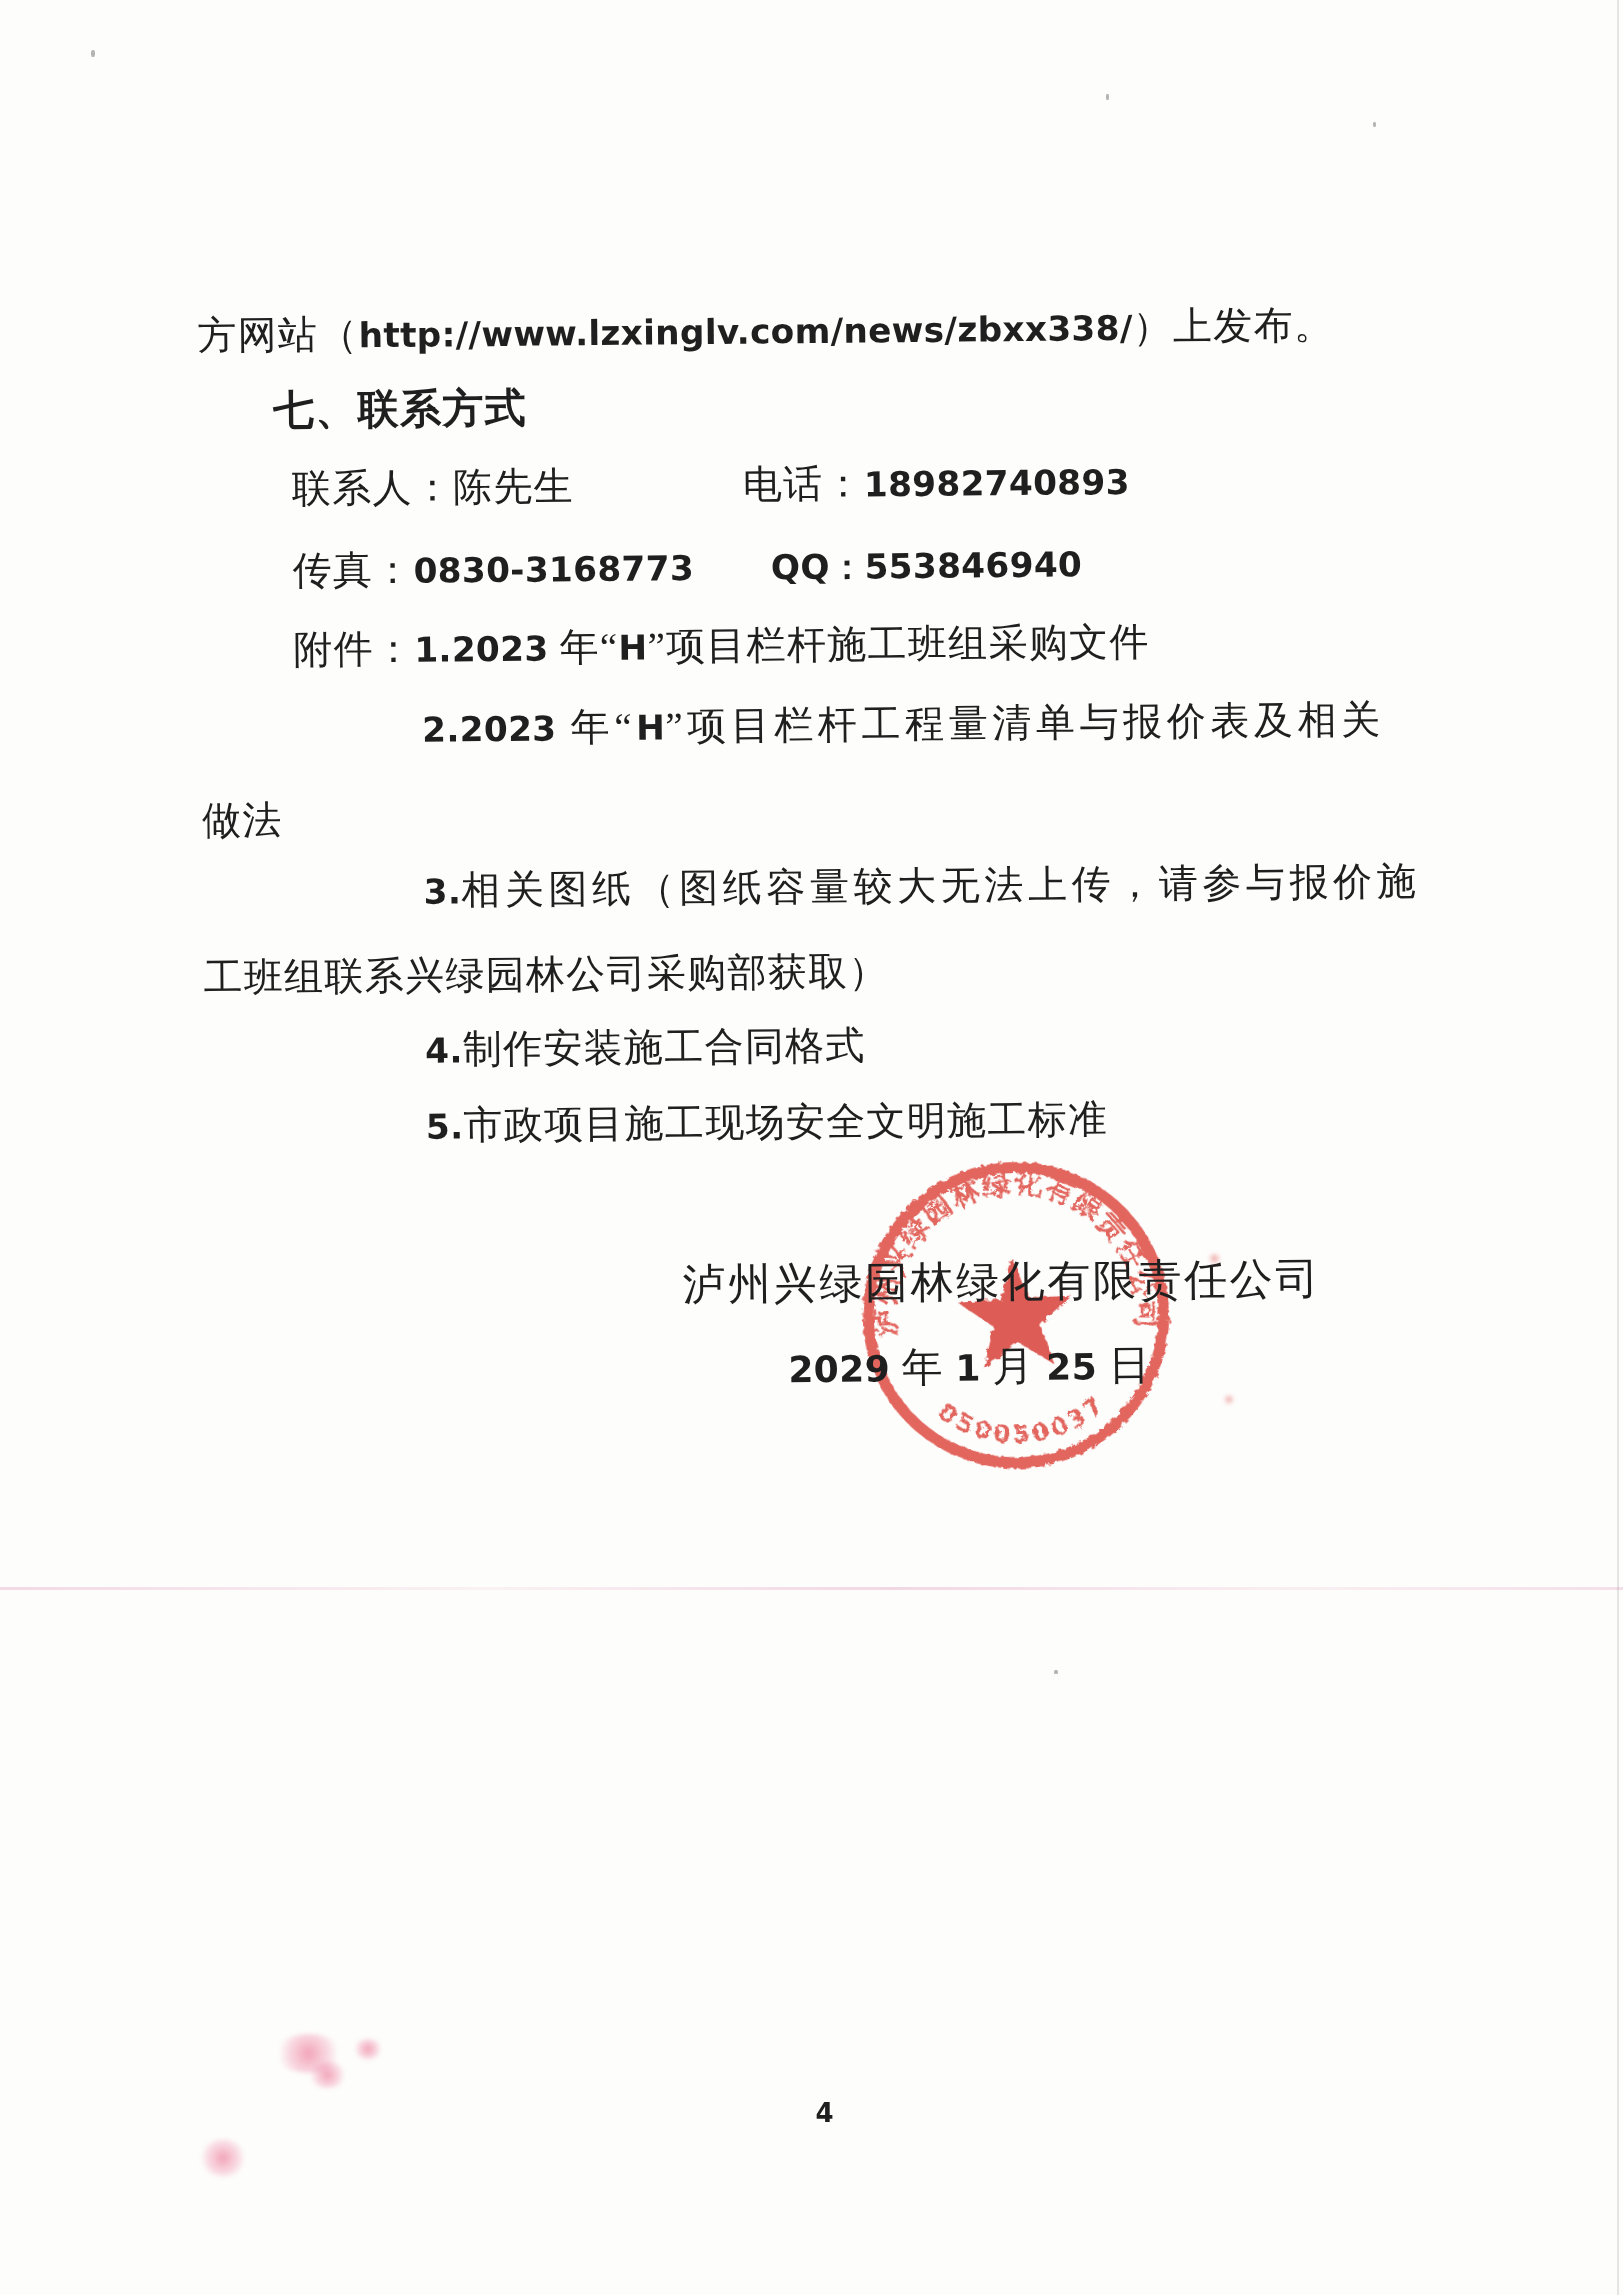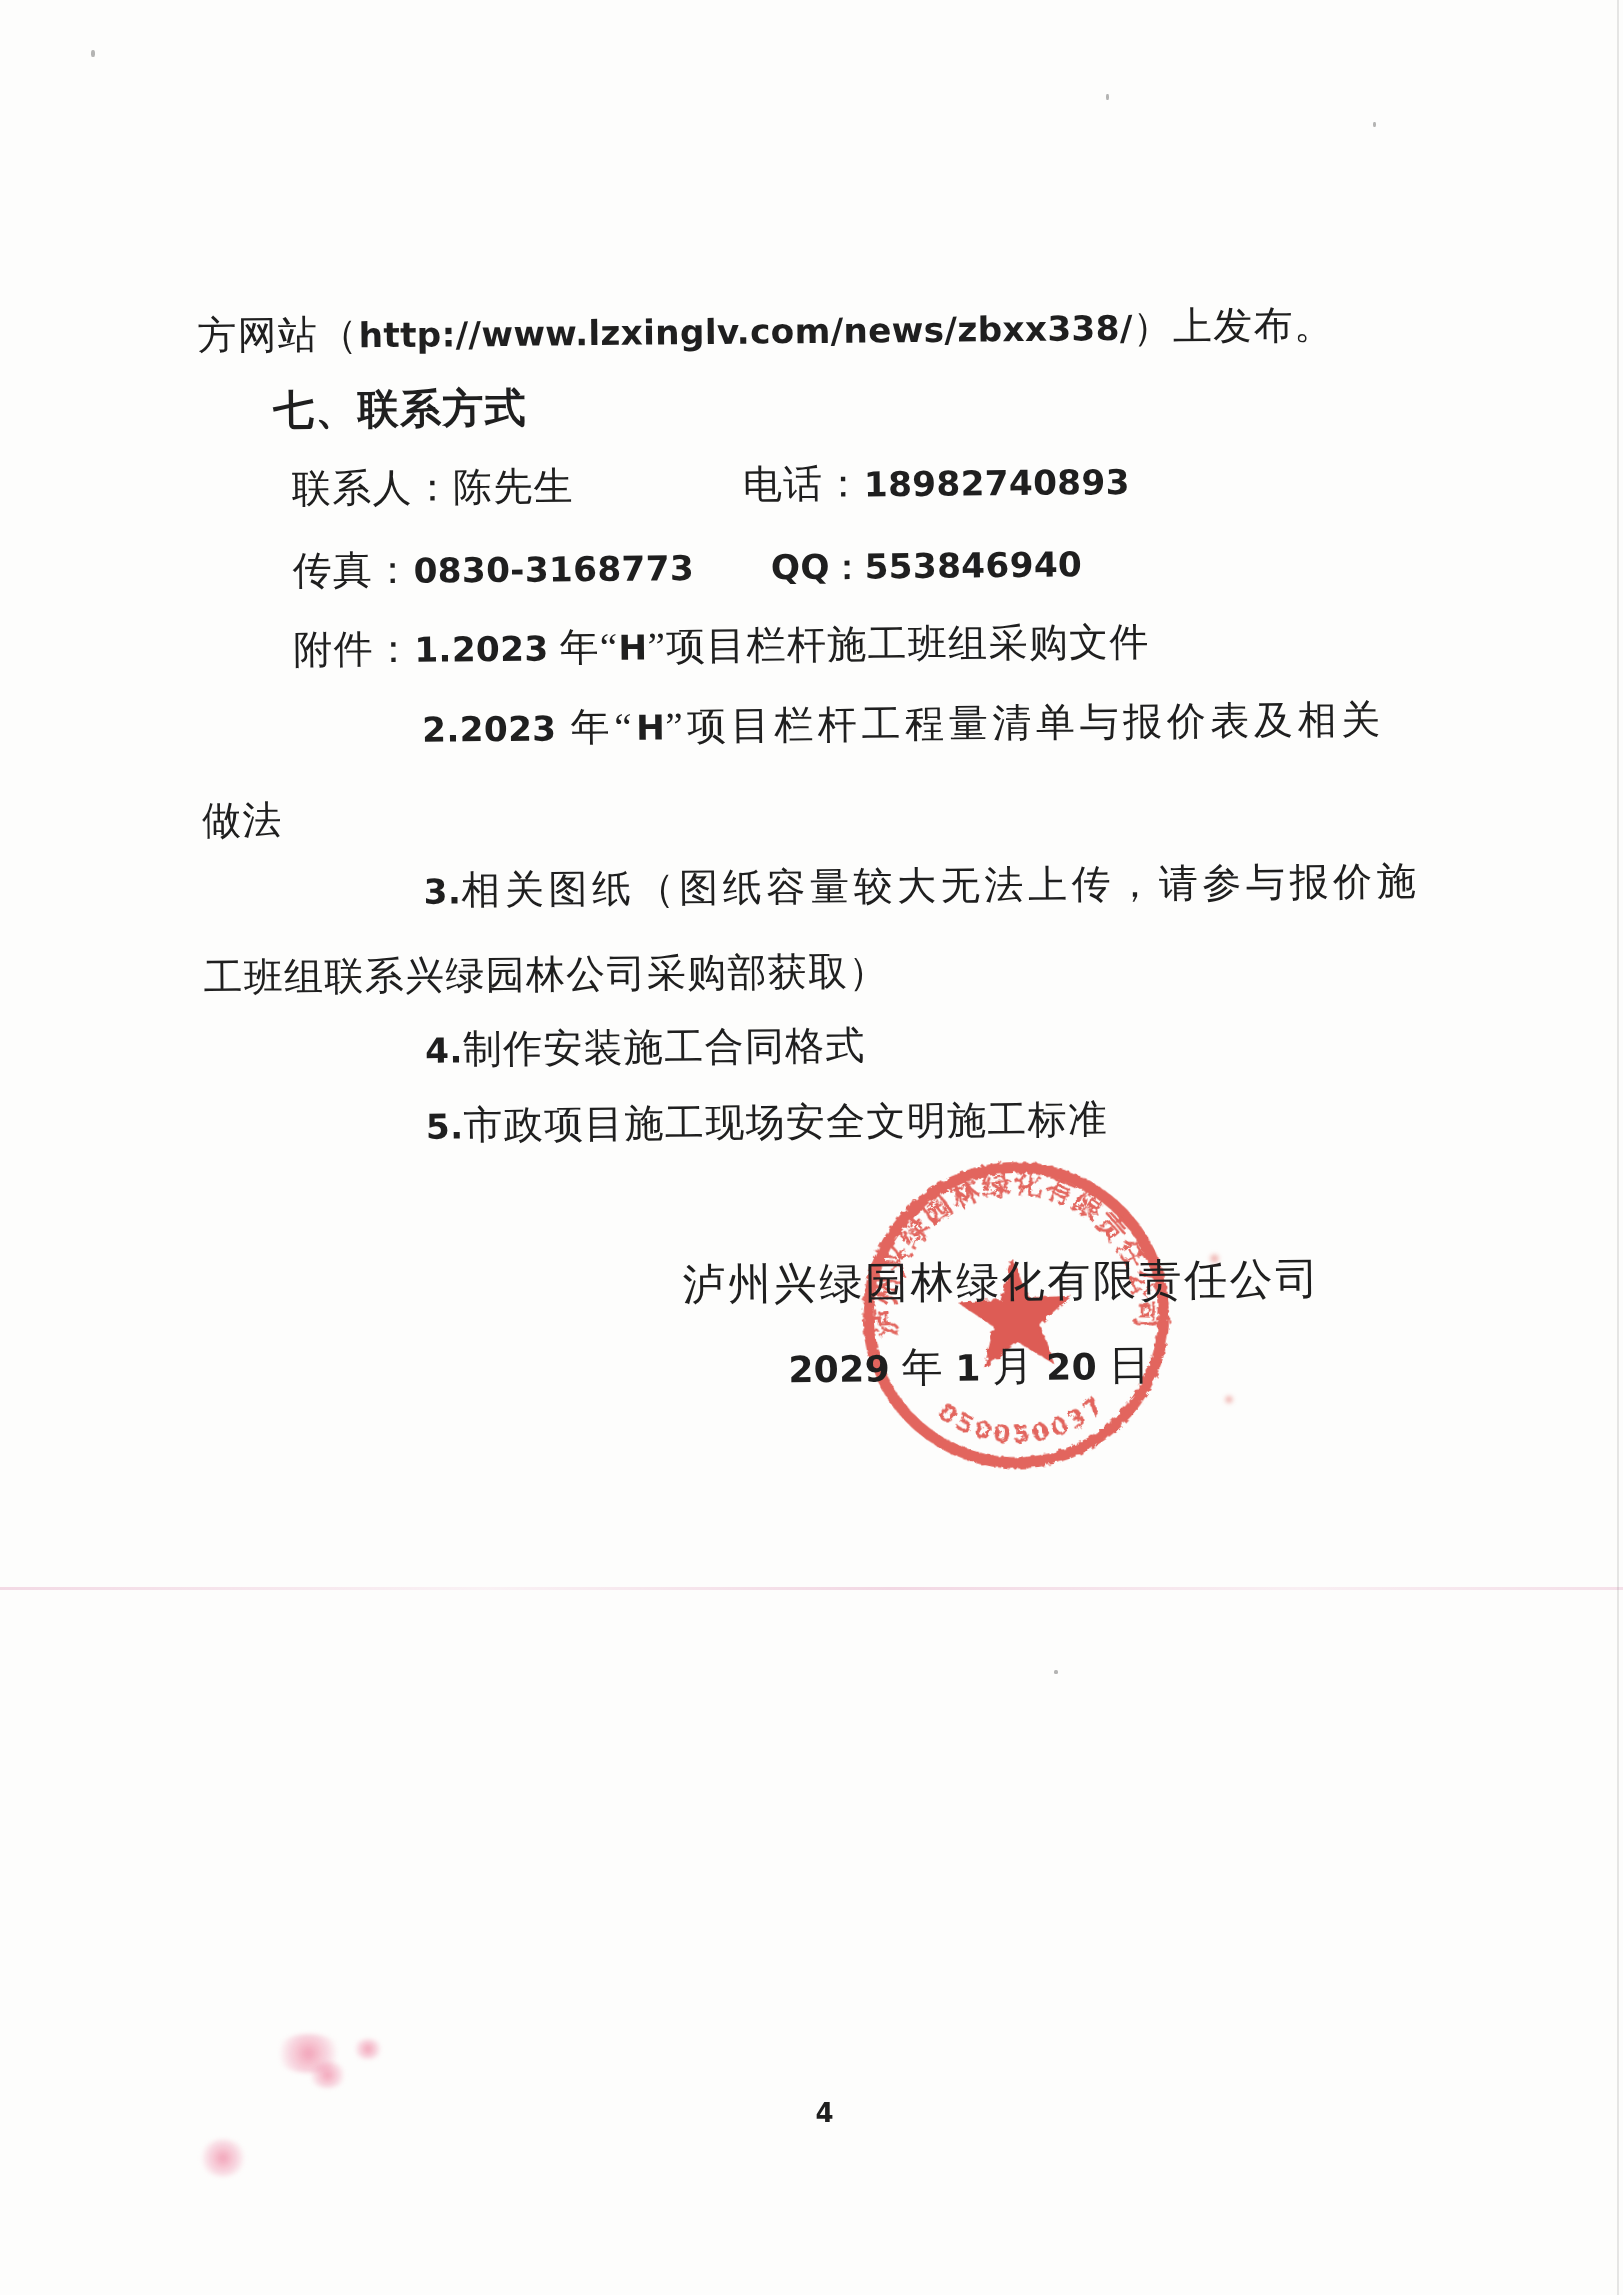--- a/index.html
+++ b/index.html
@@ -137,19 +137,19 @@
       <span class="latin">4.</span><span>制作安装施工合同格式</span>
     </div>
 
     <div class="line" style="left:424px;top:1098px;">
       <span class="latin">5.</span><span>市政项目施工现场安全文明施工标准</span>
     </div>
 
     <div class="line company-line" style="left:679px;top:1257px;">泸州兴绿园林绿化有限责任公司</div>
 
     <div class="line date-line" style="left:784px;top:1343px;">
-      <span class="latin">2029</span><span> 年 </span><span class="latin">1</span><span> 月 </span><span class="latin">20</span><span> 日</span>
+      <span class="latin">2029</span><span> 年 </span><span class="latin">1</span><span> 月 </span><span class="latin">25</span><span> 日</span>
     </div>
   </div>
 
   <div class="page-number">4</div>
 </div>
 
 
 </body></html>

